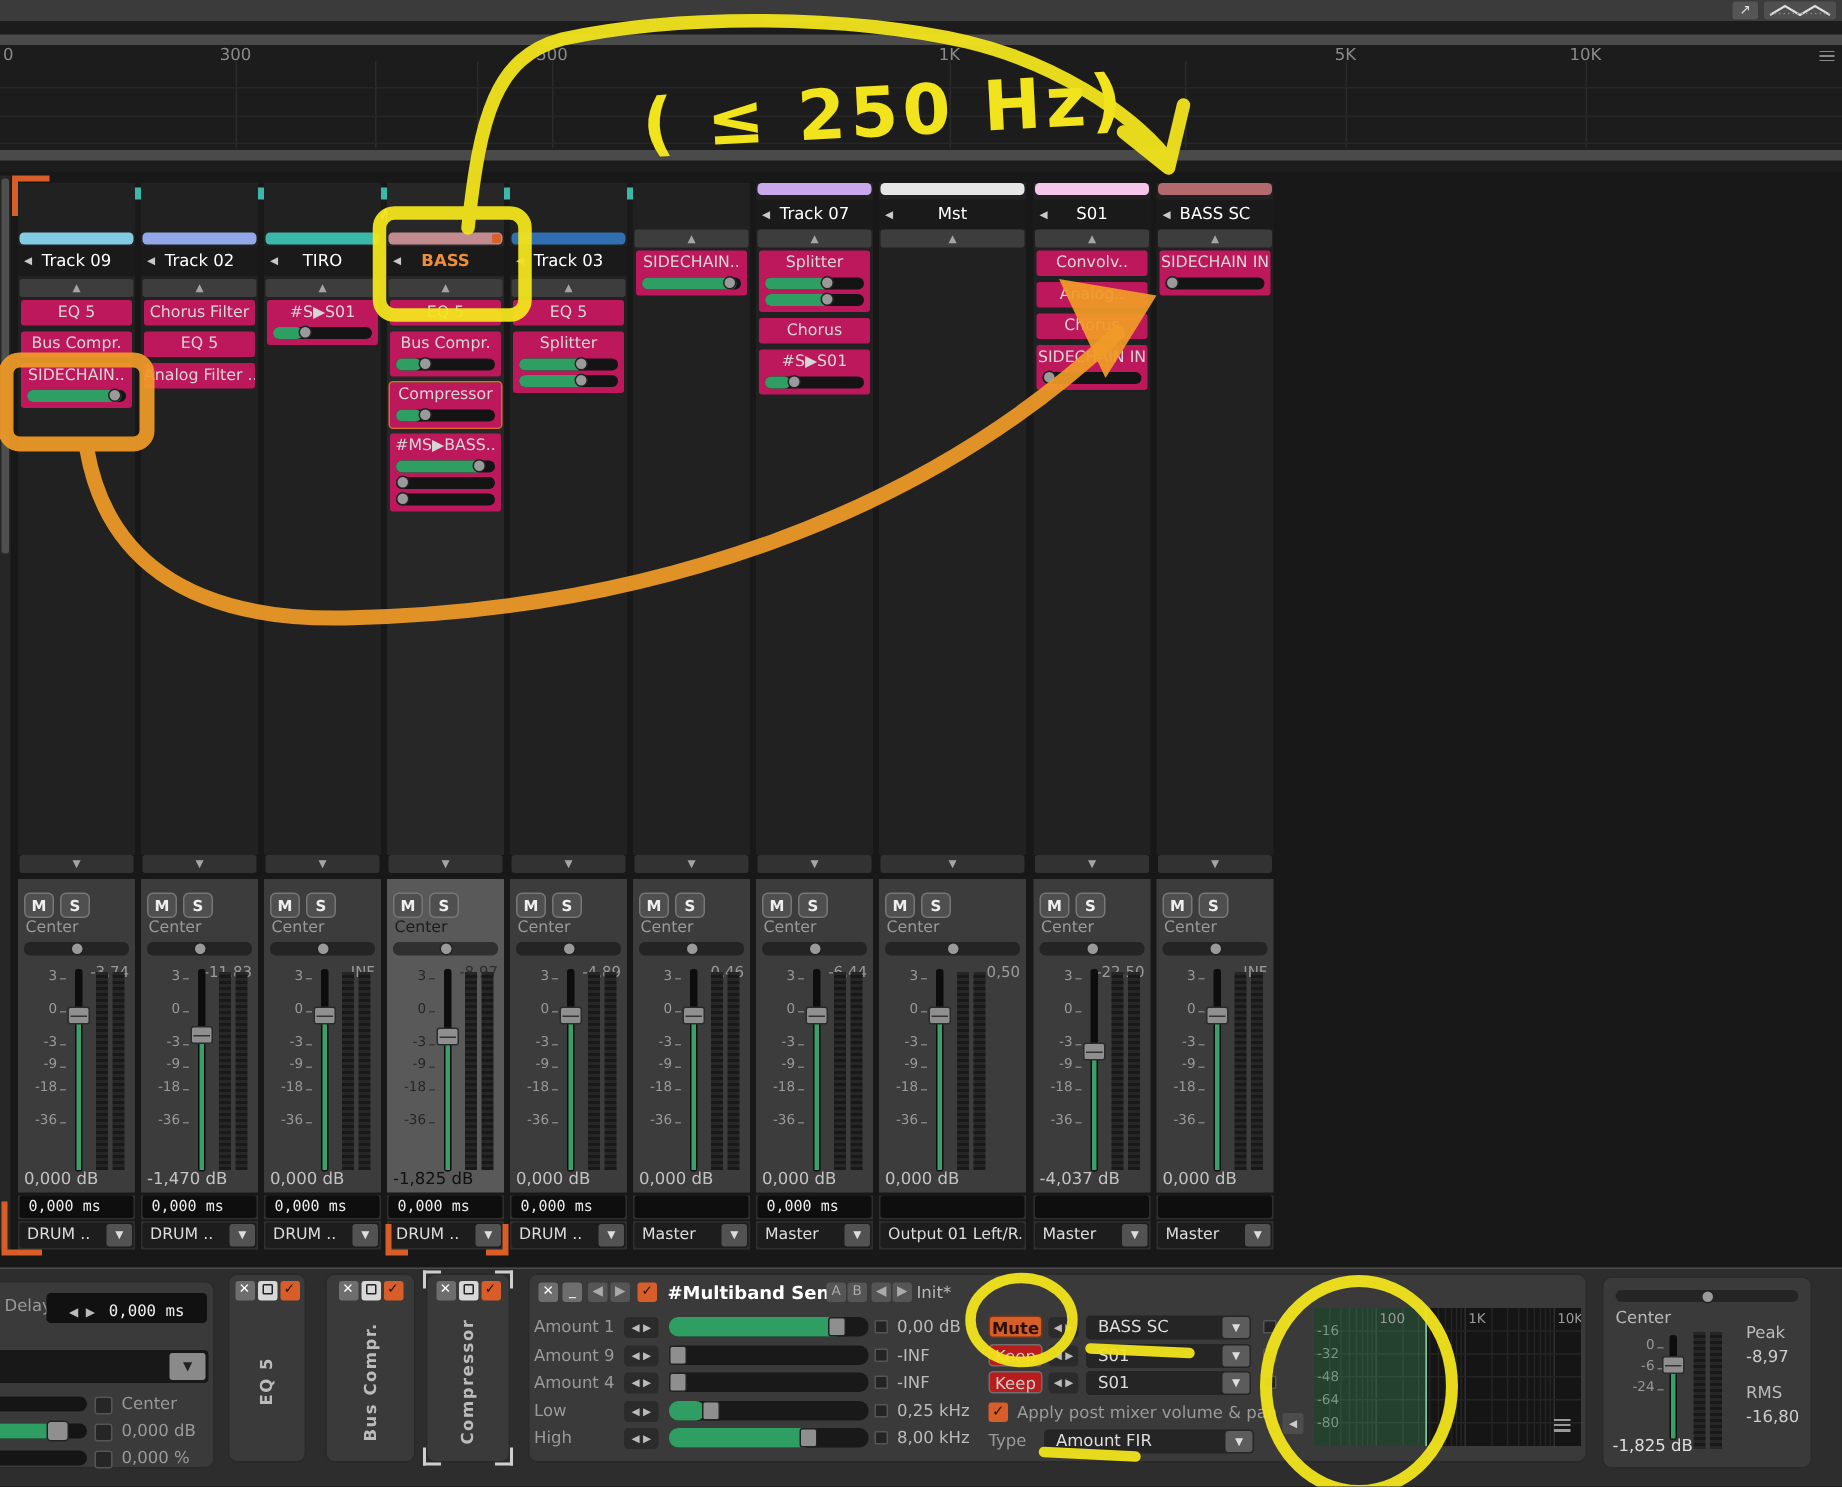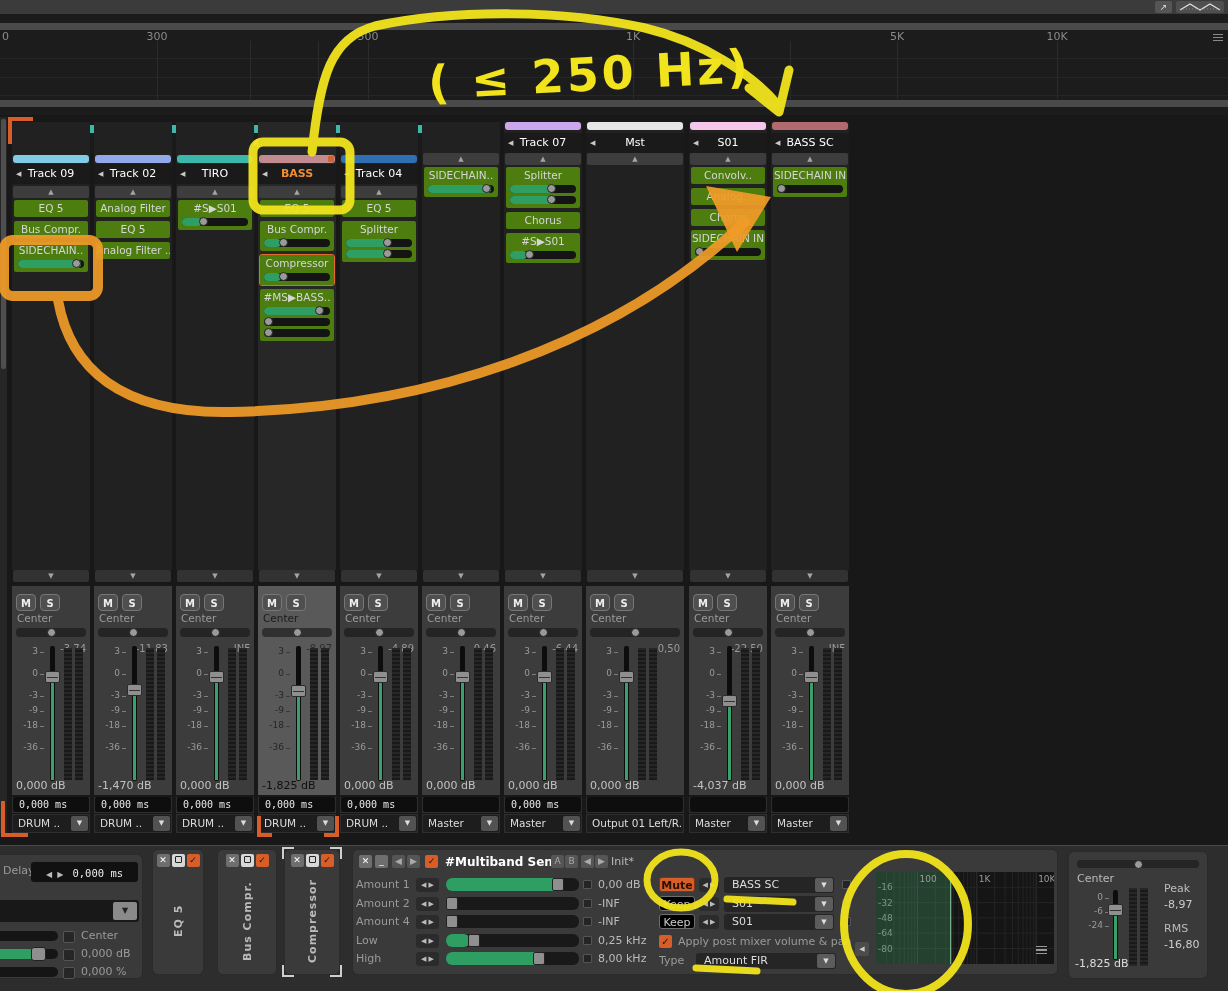--- a/index.html
+++ b/index.html
@@ -29,21 +29,21 @@
   .selname{color:#ef8e38;font-weight:bold}
   .gname{font-weight:bold}
   .tcol{position:absolute;top:7px;height:711px}
   .colbg{position:absolute;left:0;right:0;top:0;height:448px;background:#212121}
   .tcol.sel .colbg{background:#272727}
   .arm{position:absolute;right:1px;top:1px;width:6px;height:6px;background:#d7612a;border-radius:1px}
   .uparrow,.downarrow{position:absolute;left:1px;right:1px;height:12px;background:#3d3d3d;border-radius:2px;
     color:#a5a5a5;font-size:7px;line-height:12px;text-align:center}
   .downarrow{top:448px;background:#323232}
   .devarea{position:absolute;left:2px;right:2px}
-  .device{position:relative;background:#4d7c0f;border-radius:2px;margin-bottom:4px;padding:1px 0}
+  .device{position:relative;background:#be185d;border-radius:2px;margin-bottom:4px;padding:1px 0}
   .device.devsel{outline:1px solid #e06a2b}
   .dlabel{display:block;color:#d6d6d6;font-size:10.5px;line-height:15px;text-align:center;white-space:nowrap;overflow:hidden}
   .dslider{position:relative;height:8px;background:#141414;border-radius:4px;margin:2px 4px 3px}
   .dfill{position:absolute;left:0;top:0;bottom:0;background:#2f9e63;border-radius:4px}
   .dknob{position:absolute;top:-1px;width:9px;height:9px;background:#9a9a9a;border:1px solid #222;
     border-radius:50%;box-sizing:border-box}
   
   .strip{position:absolute;left:0;right:0;top:464px;height:209px;background:#3c3c3c}
   .tcol.sel .strip{background:#595959}
   .msrow{position:absolute;left:4px;top:6px}
@@ -115,21 +115,21 @@
   .mblabel{position:absolute;color:#9a9a9a;font-size:11px;line-height:14px}
   .mbstep{position:absolute;width:23px;height:14px;background:#2b2b2b;border-radius:3px;color:#bbb;font-size:7px;
     text-align:center;line-height:14px}
   .mbslider{position:absolute;width:133px;height:13px;background:#191919;border-radius:6px}
   .mbfill{position:absolute;left:0;top:0;bottom:0;background:#2f9e63;border-radius:6px}
   .mbknob{position:absolute;top:0;width:12px;height:13px;background:#8f8f8f;border:1px solid #222;border-radius:2px;box-sizing:border-box}
   .mbcheck{position:absolute;width:9px;height:9px;background:#242424;border:1px solid #555;border-radius:1px;box-sizing:border-box}
   .mbvalue{position:absolute;color:#bbb;font-size:11px;line-height:14px;white-space:nowrap}
   .modebtn{position:absolute;width:36px;height:15px;border-radius:3px;font-size:11px;text-align:center;line-height:15px}
   .modebtn.on{background:#d75e28;color:#2a1005;font-weight:bold;border:1px solid #7e3312;box-sizing:border-box}
-  .modebtn.off{background:#000000;color:#ccc;border:1px solid #6e6e6e;box-sizing:border-box}
+  .modebtn.off{background:#b91c1c;color:#ccc;border:1px solid #6e6e6e;box-sizing:border-box}
   .mbdrop{position:absolute;height:16px;background:#252525;border-radius:3px}
   .mbdrop .dval{position:absolute;left:8px;top:0;color:#ddd;font-size:11px;line-height:16px;white-space:nowrap}
   .mbdrop .darr{position:absolute;right:1px;top:1px;bottom:1px;width:18px;background:#5c5c5c;border-radius:2px;
     color:#ddd;font-size:7px;text-align:center;line-height:14px}
   .applycheck{position:absolute;width:13px;height:13px;background:#d75e28;border-radius:2px;color:#231006;
     font-size:10px;font-weight:bold;text-align:center;line-height:13px}
   #specwrap{position:absolute;left:523px;top:22px;width:178px;height:92px;background:#151515}
   #specback{position:absolute;left:502px;top:92px;width:14px;height:14px;background:#4c4c4c;border-radius:2px;
     color:#ccc;font-size:7px;text-align:center;line-height:14px}
   #specmenu{position:absolute;left:683px;top:96px;width:11px;height:9px;
@@ -247,21 +247,21 @@
     <div class="tcol" style="left: 94px; width: 78px;">
       <div class="colbg"></div>
       <div class="colorbar" style="top: 33px; background: rgb(147, 168, 232);"></div>
       <div class="namerow" style="top: 42px;">
         <div class="harrow" style="position: absolute;">◀</div>
         <div class="tname">Track 02</div>
       </div>
       <div class="uparrow" style="top: 64px;">▲</div>
       <div class="devarea" style="top: 78px;">
         <div class="device">
-          <div class="dlabel">Analog Filter</div>
+          <div class="dlabel">Chorus Filter</div>
         </div>
         <div class="device">
           <div class="dlabel">EQ 5</div>
         </div>
         <div class="device">
           <div class="dlabel">Analog Filter ..</div>
         </div>
       </div>
       <div class="downarrow">▼</div>
       <div class="strip">
@@ -418,21 +418,21 @@
           <div class="outlabel">DRUM ..</div>
           <div class="outmenu">▼</div>
         </div>
       </div>
     </div>
     <div class="tcol" style="left: 340px; width: 78px;">
       <div class="colbg"></div>
       <div class="colorbar" style="top: 33px; background: rgb(47, 111, 178);"></div>
       <div class="namerow" style="top: 42px;">
         <div class="harrow" style="position: absolute;">◀</div>
-        <div class="tname">Track 04</div>
+        <div class="tname">Track 03</div>
       </div>
       <div class="uparrow" style="top: 64px;">▲</div>
       <div class="devarea" style="top: 78px;">
         <div class="device">
           <div class="dlabel">EQ 5</div>
         </div>
         <div class="device">
           <div class="dlabel">Splitter</div>
           <div class="dslider">
             <div class="dfill" style="width: 65%;"></div>
@@ -802,21 +802,21 @@
 
     <div id="mbparams">
         <div class="mblabel" style="left: 3px; top: 28px;">Amount 1</div>
         <div class="mbstep" style="left: 63px; top: 28px;">◀ ▶</div>
         <div class="mbslider" style="left: 93px; top: 28px;">
           <div class="mbfill" style="width: 88%;"></div>
           <div class="mbknob" style="left: calc(88% - 11px);"></div>
         </div>
         <div class="mbcheck" style="left: 230px; top: 30px;"></div>
         <div class="mbvalue" style="left: 245px; top: 28px;">0,00 dB</div>
-        <div class="mblabel" style="left: 3px; top: 47px;">Amount 2</div>
+        <div class="mblabel" style="left: 3px; top: 47px;">Amount 9</div>
         <div class="mbstep" style="left: 63px; top: 47px;">◀ ▶</div>
         <div class="mbslider" style="left: 93px; top: 47px;">
           <div class="mbfill" style="width: 0%;"></div>
           <div class="mbknob" style="left: calc(0% + 0px);"></div>
         </div>
         <div class="mbcheck" style="left: 230px; top: 49px;"></div>
         <div class="mbvalue" style="left: 245px; top: 47px;">-INF</div>
         <div class="mblabel" style="left: 3px; top: 65px;">Amount 4</div>
         <div class="mbstep" style="left: 63px; top: 65px;">◀ ▶</div>
         <div class="mbslider" style="left: 93px; top: 65px;">

